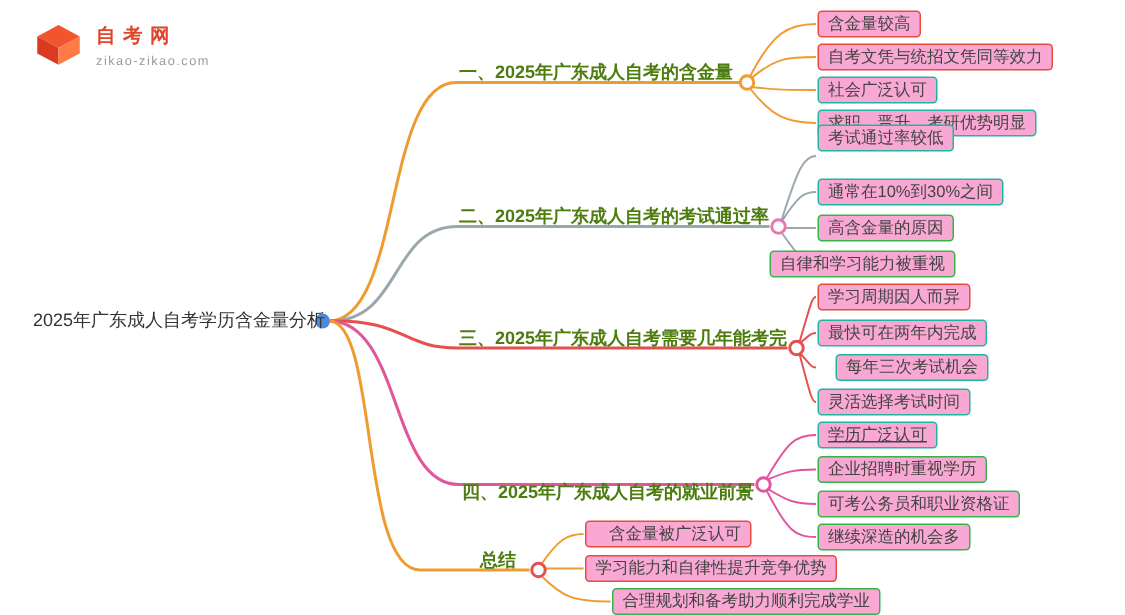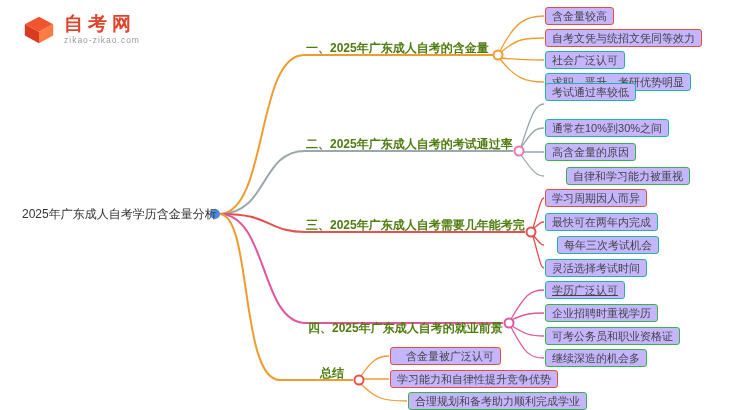--- a/index.html
+++ b/index.html
@@ -5,34 +5,34 @@
   html,body{margin:0;padding:0;background:#fff;}
   .stage{
     position:relative;width:750px;height:410px;background:#fff;overflow:hidden;
     font-family:"Liberation Sans","DejaVu Sans",sans-serif;
   }
   .connectors{position:absolute;left:0;top:0;width:750px;height:410px;}
   
   .logo{position:absolute;left:20px;top:12px;display:flex;align-items:flex-start;cursor:pointer;}
   .logo-icon{width:38px;height:34px;margin-right:6px;}
   .logo-txt{display:flex;flex-direction:column;padding-top:3px;}
-  .logo-name{color:#e0442a;font-size:19px;font-weight:bold;letter-spacing:5px;line-height:17px;}
+  .logo-name{color:#e0442a;font-size:13px;font-weight:bold;letter-spacing:5px;line-height:17px;}
   .logo-domain{color:#9a9a9a;font-size:8.5px;letter-spacing:1px;margin-top:3px;}
   
   .root-label{
     position:absolute;left:22px;top:214px;transform:translateY(-50%);
     font-size:12px;font-weight:normal;color:#333;white-space:nowrap;
   }
   .branch-label{
     position:absolute;font-size:12px;font-weight:600;color:#4d7c0f;white-space:nowrap;
   }
   
   .node{
     position:absolute;transform:translateY(-50%);
-    background:#c4b5fd;border:1px solid #999;border-radius:3px;
+    background:#f9a8d4;border:1px solid #999;border-radius:3px;
     font-size:11px;line-height:12px;color:#444;padding:2px 6px;white-space:nowrap;
   }
 </style>
 </head>
 <body>
 
 <div class="stage">
 
   <svg class="connectors" viewBox="0 0 750 410">
 
@@ -80,21 +80,21 @@
   <div class="branch-label" style="left:320px;top:365px">总结</div>
 
   <div class="node" style="left: 545px; top: 16px; border-color: rgb(231, 76, 60);">含金量较高</div>
   <div class="node" style="left: 545px; top: 38px; border-color: rgb(231, 76, 60);">自考文凭与统招文凭同等效力</div>
   <div class="node" style="left: 545px; top: 60px; border-color: rgb(31, 181, 162);">社会广泛认可</div>
   <div class="node" style="left: 545px; top: 82px; border-color: rgb(31, 181, 162);">求职、晋升、考研优势明显</div>
 
   <div class="node" style="left: 545px; top: 92px; border-color: rgb(31, 181, 162);">考试通过率较低</div>
   <div class="node" style="left: 545px; top: 128px; border-color: rgb(31, 181, 162);">通常在10%到30%之间</div>
   <div class="node" style="left: 545px; top: 152px; border-color: rgb(53, 180, 74);">高含金量的原因</div>
-  <div class="node" style="left: 566px; top: 176px; border-color: rgb(53, 180, 74); font-family: Liberation Serif, serif;">自律和学习能力被重视</div>
+  <div class="node" style="left: 513px; top: 176px; border-color: rgb(53, 180, 74); font-family: Liberation Serif, serif;">自律和学习能力被重视</div>
 
   <div class="node" style="left: 545px; top: 198px; border-color: rgb(231, 76, 60);">学习周期因人而异</div>
   <div class="node" style="left: 545px; top: 222px; border-color: rgb(31, 181, 162);">最快可在两年内完成</div>
   <div class="node" style="left: 545px; top: 245px; border-color: rgb(31, 181, 162); margin-left: 12px;">每年三次考试机会</div>
   <div class="node" style="left: 545px; top: 268px; border-color: rgb(31, 181, 162);">灵活选择考试时间</div>
 
   <div class="node" style="left: 545px; top: 290px; border-color: rgb(31, 181, 162); text-decoration: underline;">学历广泛认可</div>
   <div class="node" style="left: 545px; top: 313px; border-color: rgb(53, 180, 74);">企业招聘时重视学历</div>
   <div class="node" style="left: 545px; top: 336px; border-color: rgb(53, 180, 74);">可考公务员和职业资格证</div>
   <div class="node" style="left: 545px; top: 358px; border-color: rgb(53, 180, 74);">继续深造的机会多</div>

